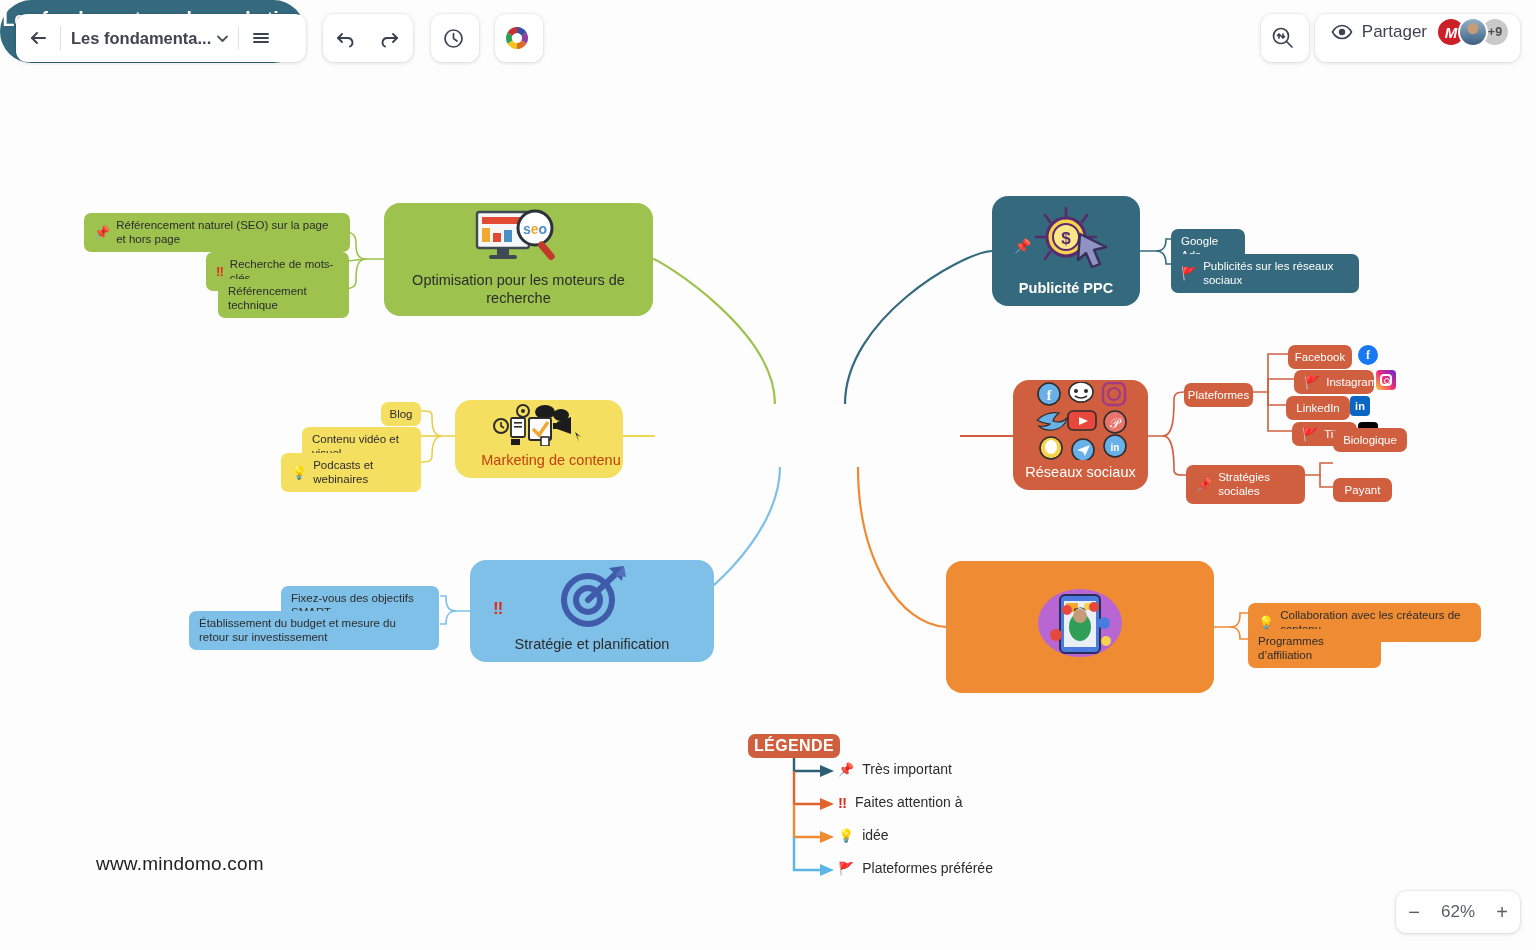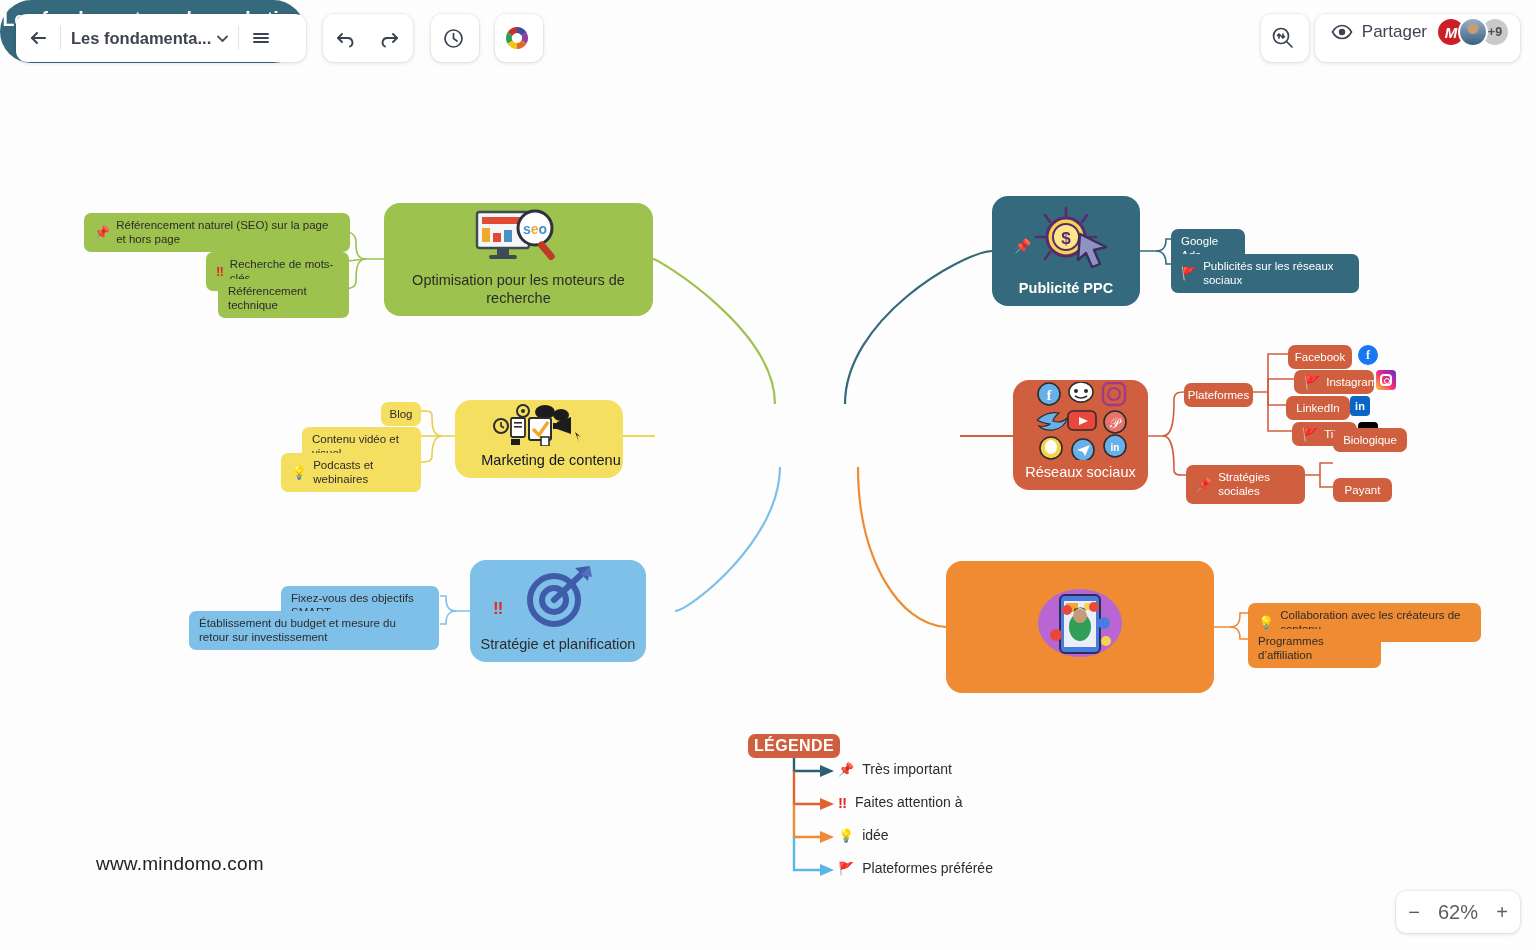--- a/index.html
+++ b/index.html
@@ -59,21 +59,21 @@
   .av-more { background: #c9c9c9; color: #4d4d4d; font-size: 12.5px; font-weight: 600; }
 
   
   .zoomctl {
     position: absolute; right: 16px; bottom: 17px; height: 42px;
     background: #fff; border-radius: 10px; display: flex; align-items: center;
     box-shadow: 0 1px 4px rgba(0,0,0,.13), 0 0 0 1px rgba(0,0,0,.04);
   }
   .zbtn { width: 36px; height: 42px; display:flex; align-items:center; justify-content:center;
           font-size: 20px; color: #5a5f66; cursor: pointer; }
-  .zval { font-size: 20px; color: #5a5f66; padding: 0 4px; min-width: 52px; text-align: center; }
+  .zval { font-size: 17px; color: #5a5f66; padding: 0 4px; min-width: 52px; text-align: center; }
 
   .watermark {
     position: absolute; left: 96px; top: 853px;
     font-size: 19px; color: #222; letter-spacing: .2px;
   }
 
   
   #edges { position: absolute; left: 0; top: 0; width: 1536px; height: 950px; }
 
   .center-node {
@@ -233,35 +233,35 @@
         <rect x="23" y="22" width="8" height="1.6" fill="#2c2c2c"></rect>
         <rect x="38" y="14" width="22" height="22" rx="2" fill="#fff" stroke="#2c2c2c" stroke-width="2"></rect>
         <path d="M42 25 L48 31 L57 18" stroke="#f0a830" stroke-width="3.4" fill="none"></path>
         <path d="M66 18 L80 13 L80 30 L66 25 Z" fill="#1c1c1c"></path>
         <rect x="62" y="19" width="5" height="6" fill="#1c1c1c"></rect>
         <path d="M84 28 L88 38 L86 31 L90 33 Z" fill="#1c1c1c"></path>
         <rect x="20" y="35" width="9" height="6" fill="#1c1c1c"></rect>
         <rect x="50" y="33" width="8" height="9" fill="#fff" stroke="#2c2c2c" stroke-width="1.6"></rect>
       </svg>
     </div>
-    <div class="t" style="color:#0f172a;margin-left:24px;">Marketing de contenu</div>
+    <div class="t" style="color:#c2410c;margin-left:24px;">Marketing de contenu</div>
   </div>
 
   <div class="pill" style="left:381px; top:402px; width:40px; background:#f5df61; color:#2c2c2c; justify-content:center;">
     <span class="ptxt">Blog</span>
   </div>
   <div class="pill" style="left:302px; top:427px; width:119px; background:#f5df61; color:#2c2c2c;">
     <span class="ptxt">Contenu vidéo et visuel</span>
   </div>
   <div class="pill" style="left:281px; top:453px; width:140px; background:#f5df61; color:#2c2c2c;">
     <span class="mark">💡</span>
     <span class="ptxt">Podcasts et webinaires</span>
   </div>
 
-  <div class="main-node" style="left:470px; top:560px; width:176px; height:102px; background:#7fc0e8;">
+  <div class="main-node" style="left:470px; top:560px; width:244px; height:102px; background:#7fc0e8;">
     <div class="node-art" style="flex:1;display:flex;align-items:center;">
       <svg width="76" height="66" viewBox="0 0 76 66">
         <circle cx="34" cy="36" r="24" fill="none" stroke="#3f5ba9" stroke-width="6"></circle>
         <circle cx="34" cy="36" r="12" fill="none" stroke="#3f5ba9" stroke-width="6"></circle>
         <path d="M34 36 L66 6" stroke="#3f5ba9" stroke-width="6" stroke-linecap="round"></path>
         <path d="M55 4 L70 2 L68 17 Z" fill="#3f5ba9"></path>
         <path d="M61 11 L70 2 L72 13 Z" fill="#5470bd"></path>
       </svg>
     </div>
     <div class="t" style="color:#2c2c2c;">Stratégie et planification</div>

